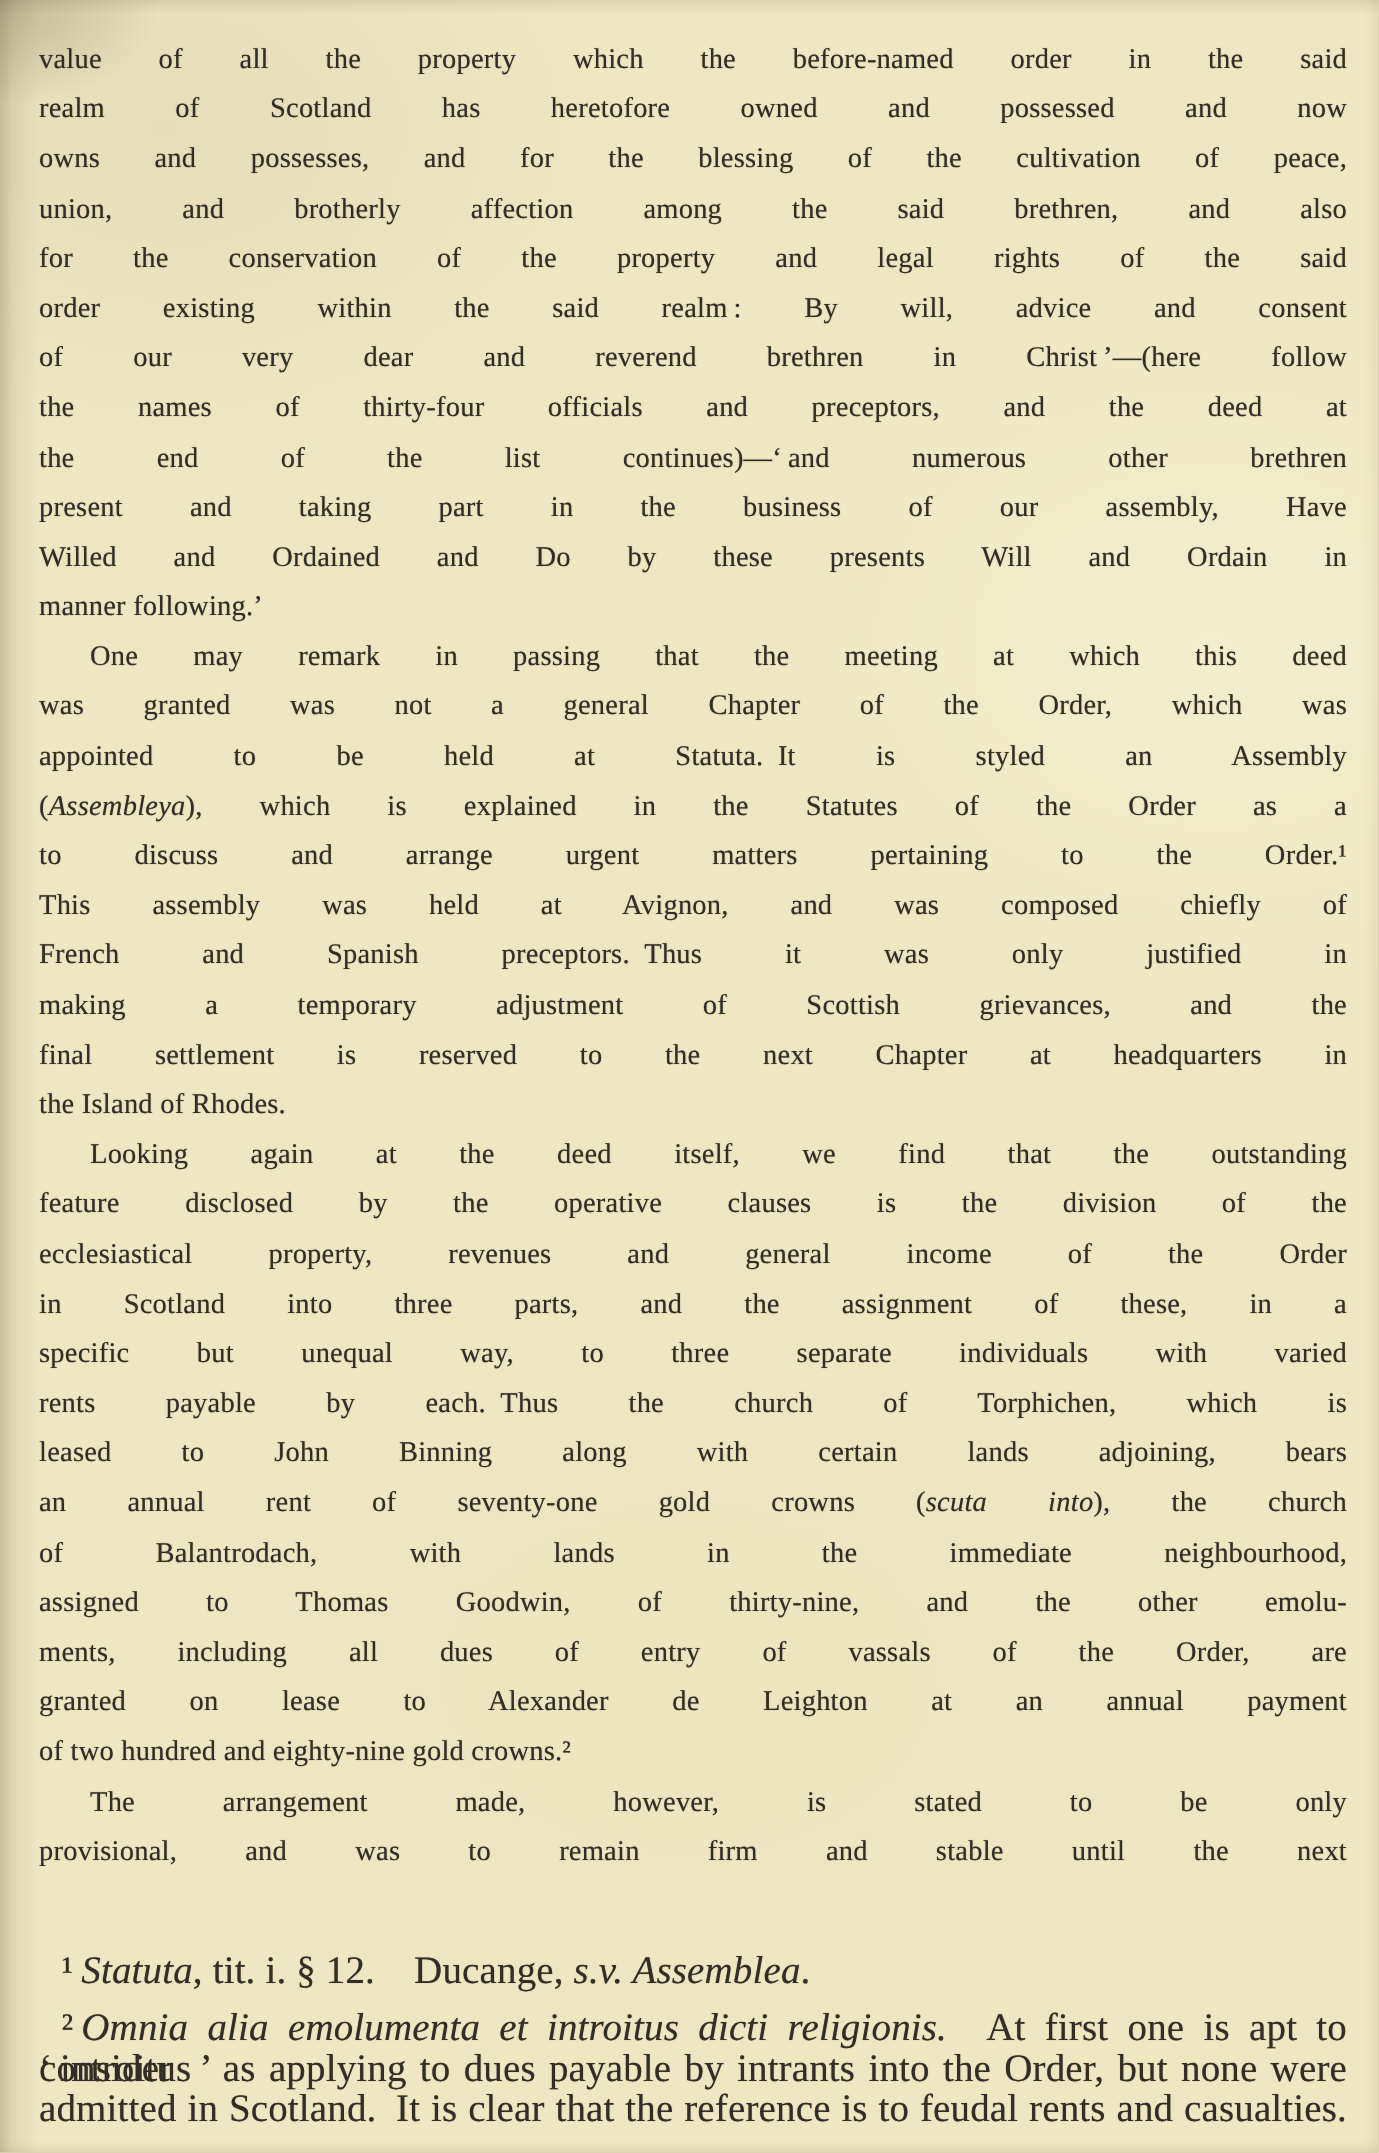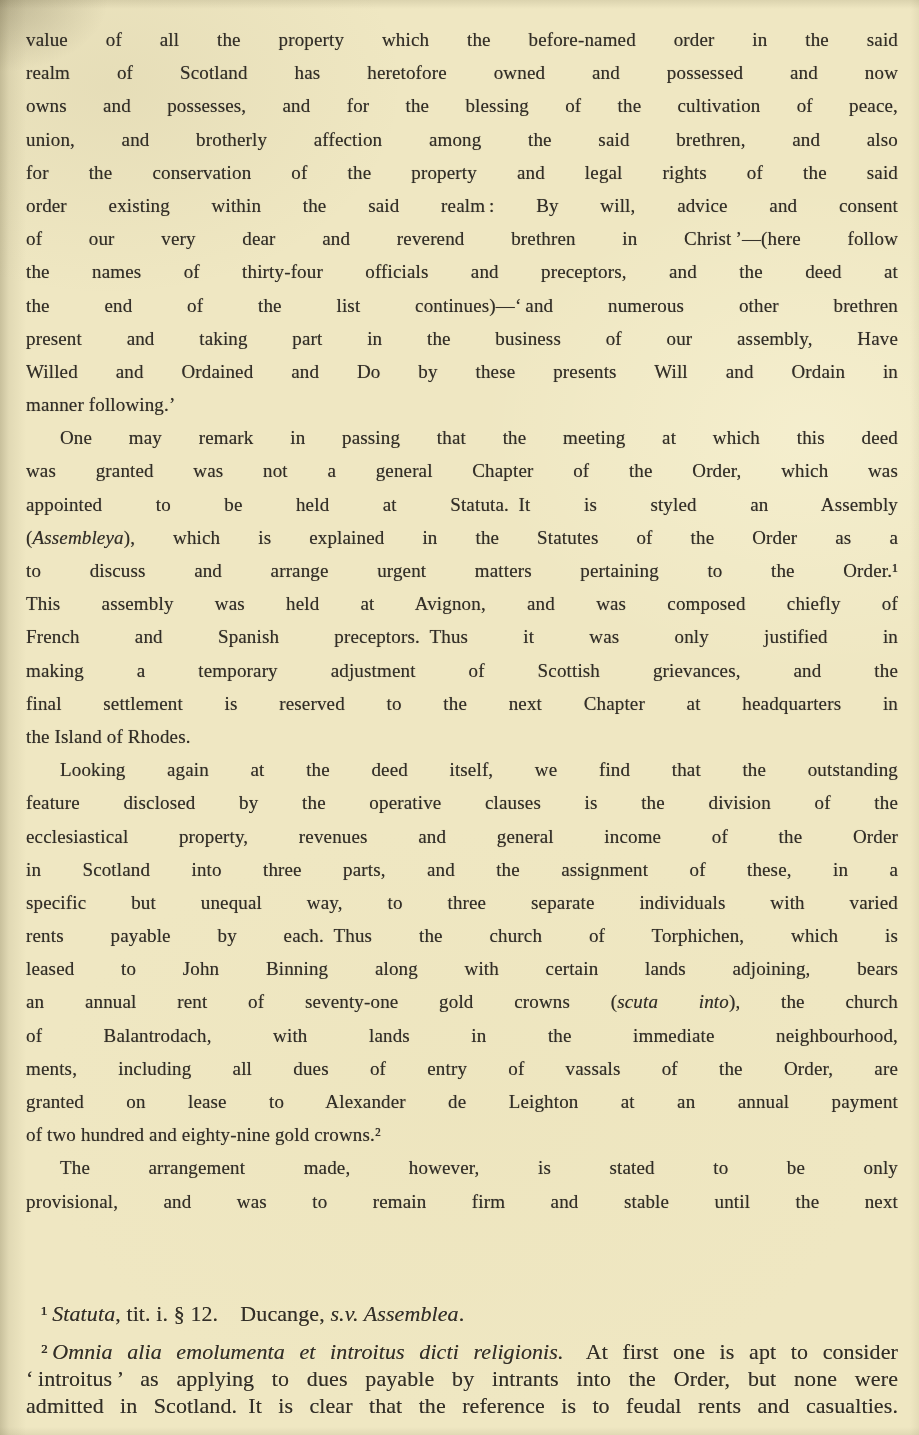--- a/index.html
+++ b/index.html
@@ -51,21 +51,21 @@
   .line.end { text-align-last: left; }
   .footnotes {
     position: absolute;
     left: 26px;
     right: 21px;
     top: 1300px;
   }
   .footnote { margin: 0; }
   .footnote + .footnote { margin-top: 11px; }
   .fn-line {
-    font-size: 22px;
+    font-size: 26px;
     line-height: 27px;
     height: 27px;
     text-align: justify;
     text-align-last: justify;
     letter-spacing: 0.1px;
     text-shadow: 0 0 0.6px rgba(47,43,36,0.5);
   }
   .fn-line.indent { text-indent: 15px; }
   .fn-line.end { text-align-last: left; }
   i { font-style: italic; }
@@ -104,20 +104,21 @@
       <div class="para">
         <div class="line indent">Looking again at the deed itself, we find that the outstanding</div>
         <div class="line">feature disclosed by the operative clauses is the division of the</div>
         <div class="line">ecclesiastical property, revenues and general income of the Order</div>
         <div class="line">in Scotland into three parts, and the assignment of these, in a</div>
         <div class="line">specific but unequal way, to three separate individuals with varied</div>
         <div class="line">rents payable by each. Thus the church of Torphichen, which is</div>
         <div class="line">leased to John Binning along with certain lands adjoining, bears</div>
         <div class="line">an annual rent of seventy-one gold crowns (<i>scuta into</i>), the church</div>
         <div class="line">of Balantrodach, with lands in the immediate neighbourhood,</div>
+        <div class="line">assigned to Thomas Goodwin, of thirty-nine, and the other emolu-</div>
         <div class="line">ments, including all dues of entry of vassals of the Order, are</div>
         <div class="line">granted on lease to Alexander de Leighton at an annual payment</div>
         <div class="line end">of two hundred and eighty-nine gold crowns.²</div>
       </div>
       <div class="para">
         <div class="line indent">The arrangement made, however, is stated to be only</div>
         <div class="line">provisional, and was to remain firm and stable until the next</div>
       </div>
     </div>
   <div class="footnotes">

